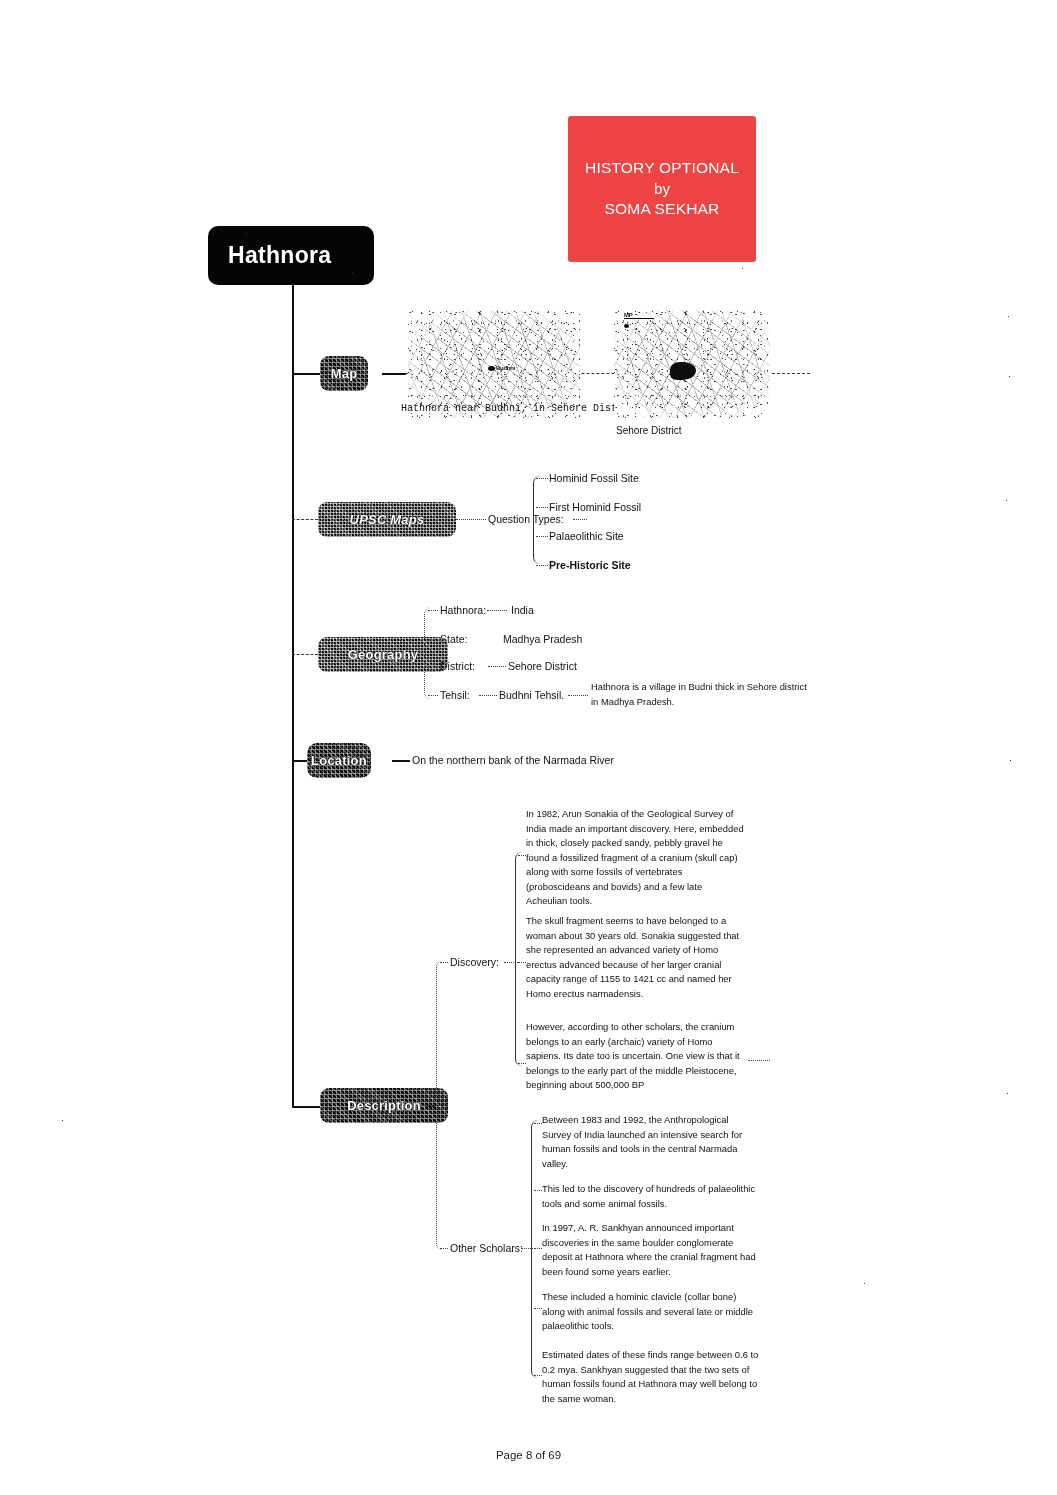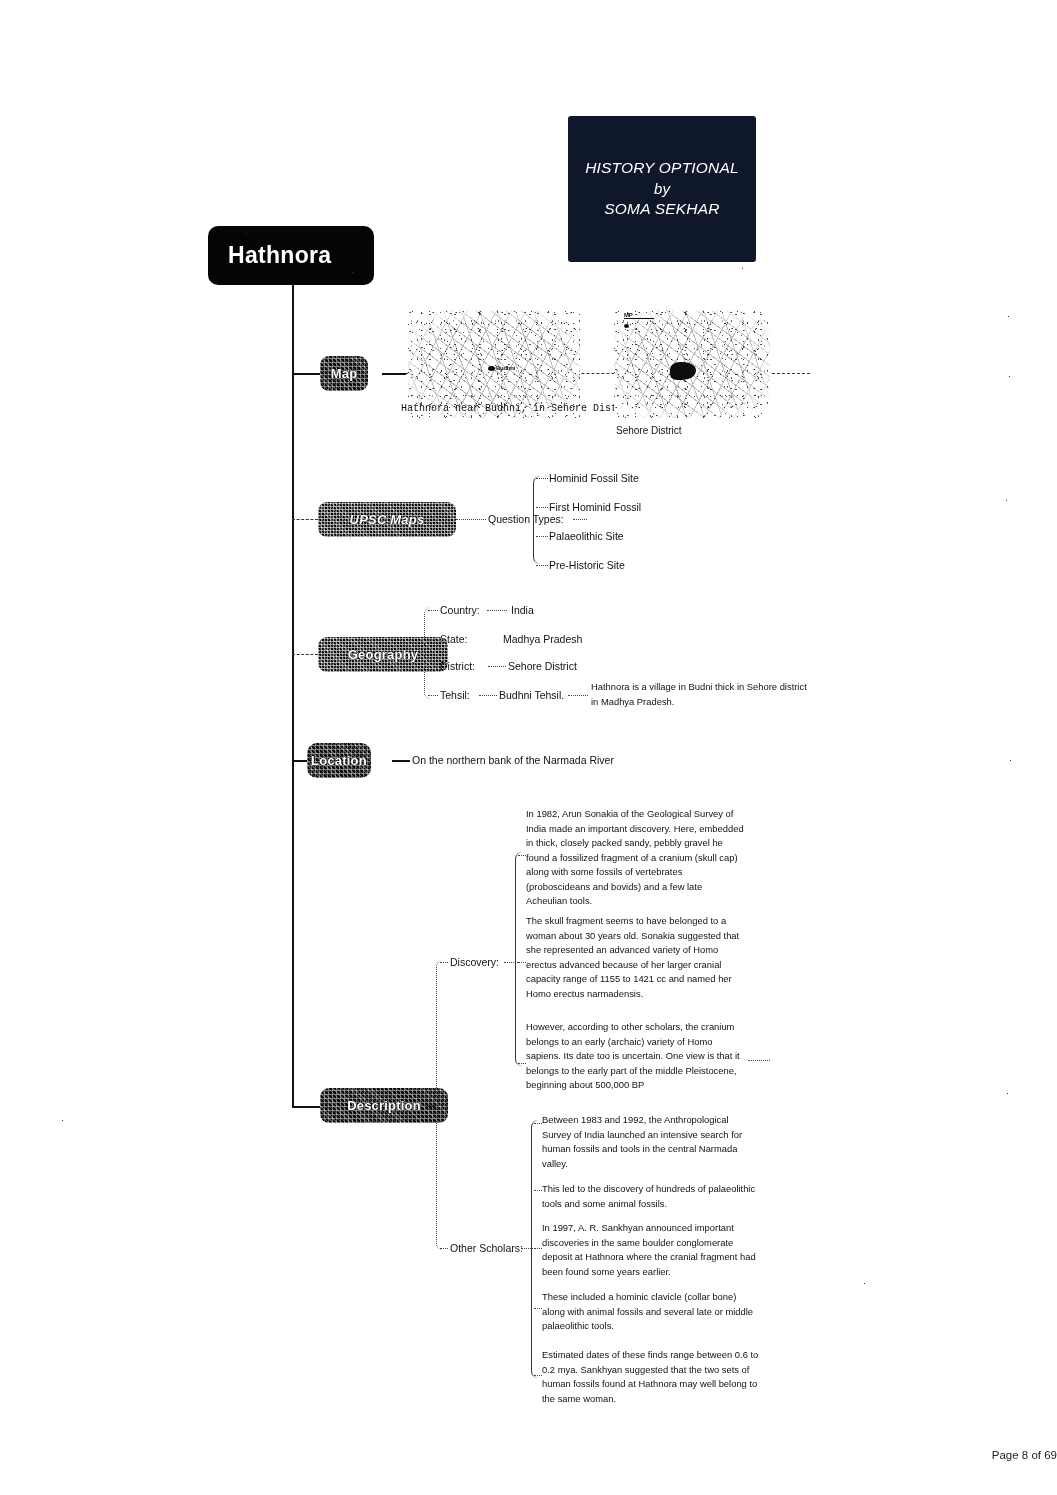--- a/index.html
+++ b/index.html
@@ -18,32 +18,31 @@
   
   .abs { position: absolute; }
 
   
   .speck { position:absolute; background:#333; width:1px; height:1px; }
 
   
   #title-card {
     left: 568px; top: 116px;
     width: 188px; height: 146px;
-    background: #0f172a;
+    background: #ef4444;
     border-radius: 3px;
     color: #fff;
     display: flex;
     flex-direction: column;
     align-items: center;
     justify-content: center;
     text-align: center;
     line-height: 1.35;
     font-size: 15.5px;
     letter-spacing: .2px;
-    font-style: italic;
   }
   #title-card .l1 { font-size: 15.5px; }
   #title-card .l2 { font-size: 15px; }
   #title-card .l3 { font-size: 15.5px; }
 
   
   #root-node {
     left: 208px; top: 226px;
     width: 166px; height: 59px;
     background: #050505;
@@ -174,21 +173,21 @@
     font-weight:700;
     letter-spacing:-.3px;
   }
 
   .capt { position: absolute; font-size: 10px; color:#111; white-space: nowrap; }
 
   
   #footer {
     position: absolute;
     left: 0; top: 1449px; width: 1057px;
-    text-align: right;
+    text-align: center;
     font-size: 11.5px;
     color: #222;
   }
 </style>
 </head>
 <body>
 
 <div id="title-card" class="abs">
   <div class="l1">HISTORY OPTIONAL</div>
   <div class="l2">by</div>
@@ -239,32 +238,32 @@
 <div class="dotline fine" style="left:573px; top:519px; width:14px;"></div>
 
 <div class="bracket" style="left:533px; top:476px; height:88px; width:8px;"></div>
 <div class="dotline fine" style="left:536px; top:478px; width:12px;"></div>
 <div class="t" style="left:549px; top:473px;">Hominid Fossil Site</div>
 <div class="dotline fine" style="left:536px; top:507px; width:12px;"></div>
 <div class="t" style="left:549px; top:502px;">First Hominid Fossil</div>
 <div class="dotline fine" style="left:536px; top:536px; width:12px;"></div>
 <div class="t" style="left:549px; top:531px;text-align:center;">Palaeolithic Site</div>
 <div class="dotline fine" style="left:536px; top:565px; width:12px;"></div>
-<div class="t" style="left:549px; top:560px;">Pre-Historic Site</div>
+<div class="t" style="left:549px; top:560px;font-weight:bold;">Pre-Historic Site</div>
 
 <div class="dotline" style="left:292px; top:654px; width:26px;"></div>
 <div class="branch-node dense" style="left:318px; top:637px; width:130px;">
   <span class="veil"></span>
   <span class="lbl">Geography</span>
 </div>
 
 <div class="bracket dotted" style="left:424px; top:607px; height:92px; width:8px;"></div>
 
 <div class="dotline fine" style="left:428px; top:610px; width:10px;"></div>
-<div class="t" style="left:440px; top:605px;">Country:</div>
+<div class="t" style="left:440px; top:605px;">Hathnora:</div>
 <div class="dotline fine" style="left:487px; top:610px; width:20px;"></div>
 <div class="t" style="left:511px; top:605px;">India</div>
 
 <div class="dotline fine" style="left:428px; top:639px; width:10px;"></div>
 <div class="t" style="left:440px; top:634px;">State:</div>
 <div class="t" style="left:503px; top:634px;">Madhya Pradesh</div>
 
 <div class="dotline fine" style="left:428px; top:666px; width:10px;"></div>
 <div class="t" style="left:440px; top:661px;">District:</div>
 <div class="dotline fine" style="left:488px; top:666px; width:18px;"></div>

